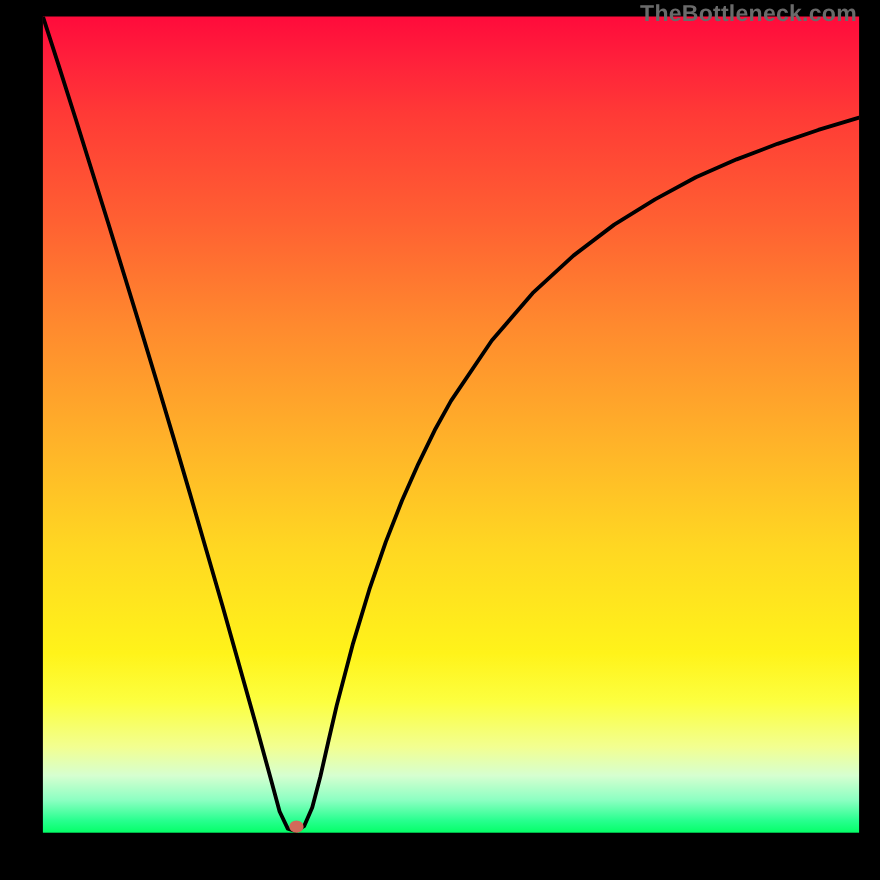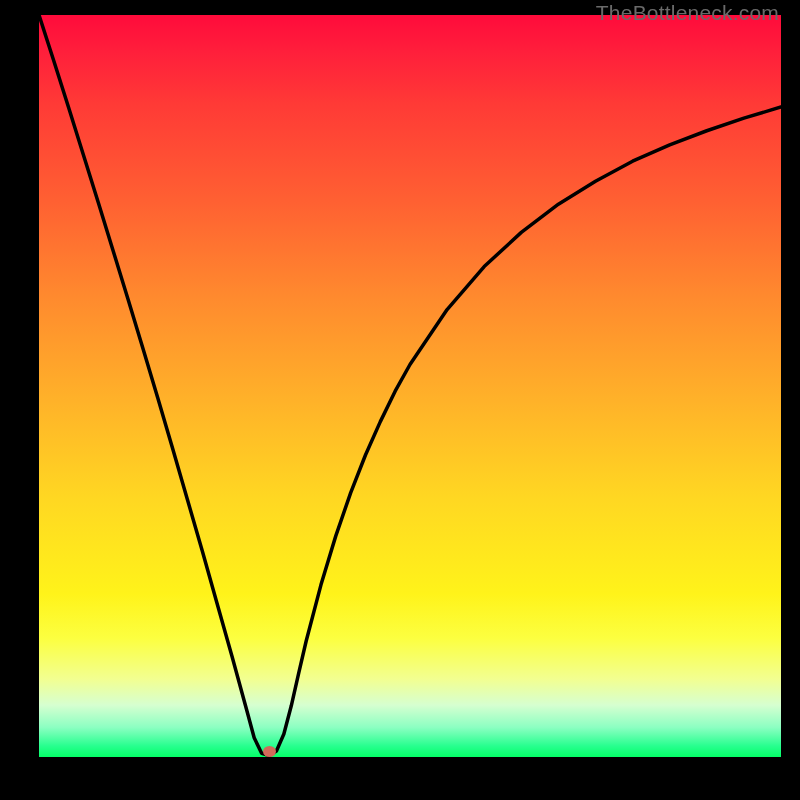--- a/index.html
+++ b/index.html
@@ -10,20 +10,21 @@
     background: #000;
     overflow: hidden;
   }
   .frame {
     position: absolute;
     left: 39px;
     top: 15px;
     width: 742px;
     height: 742px;
     background: #000;
+    font-weight: bold;
   }
   .plot-area {
     position: absolute;
     left: 0;
     top: 0;
     width: 742px;
     height: 742px;
     background: linear-gradient(to bottom,
       #ff0b3b 0%,
       #ff1f3b 5%,

